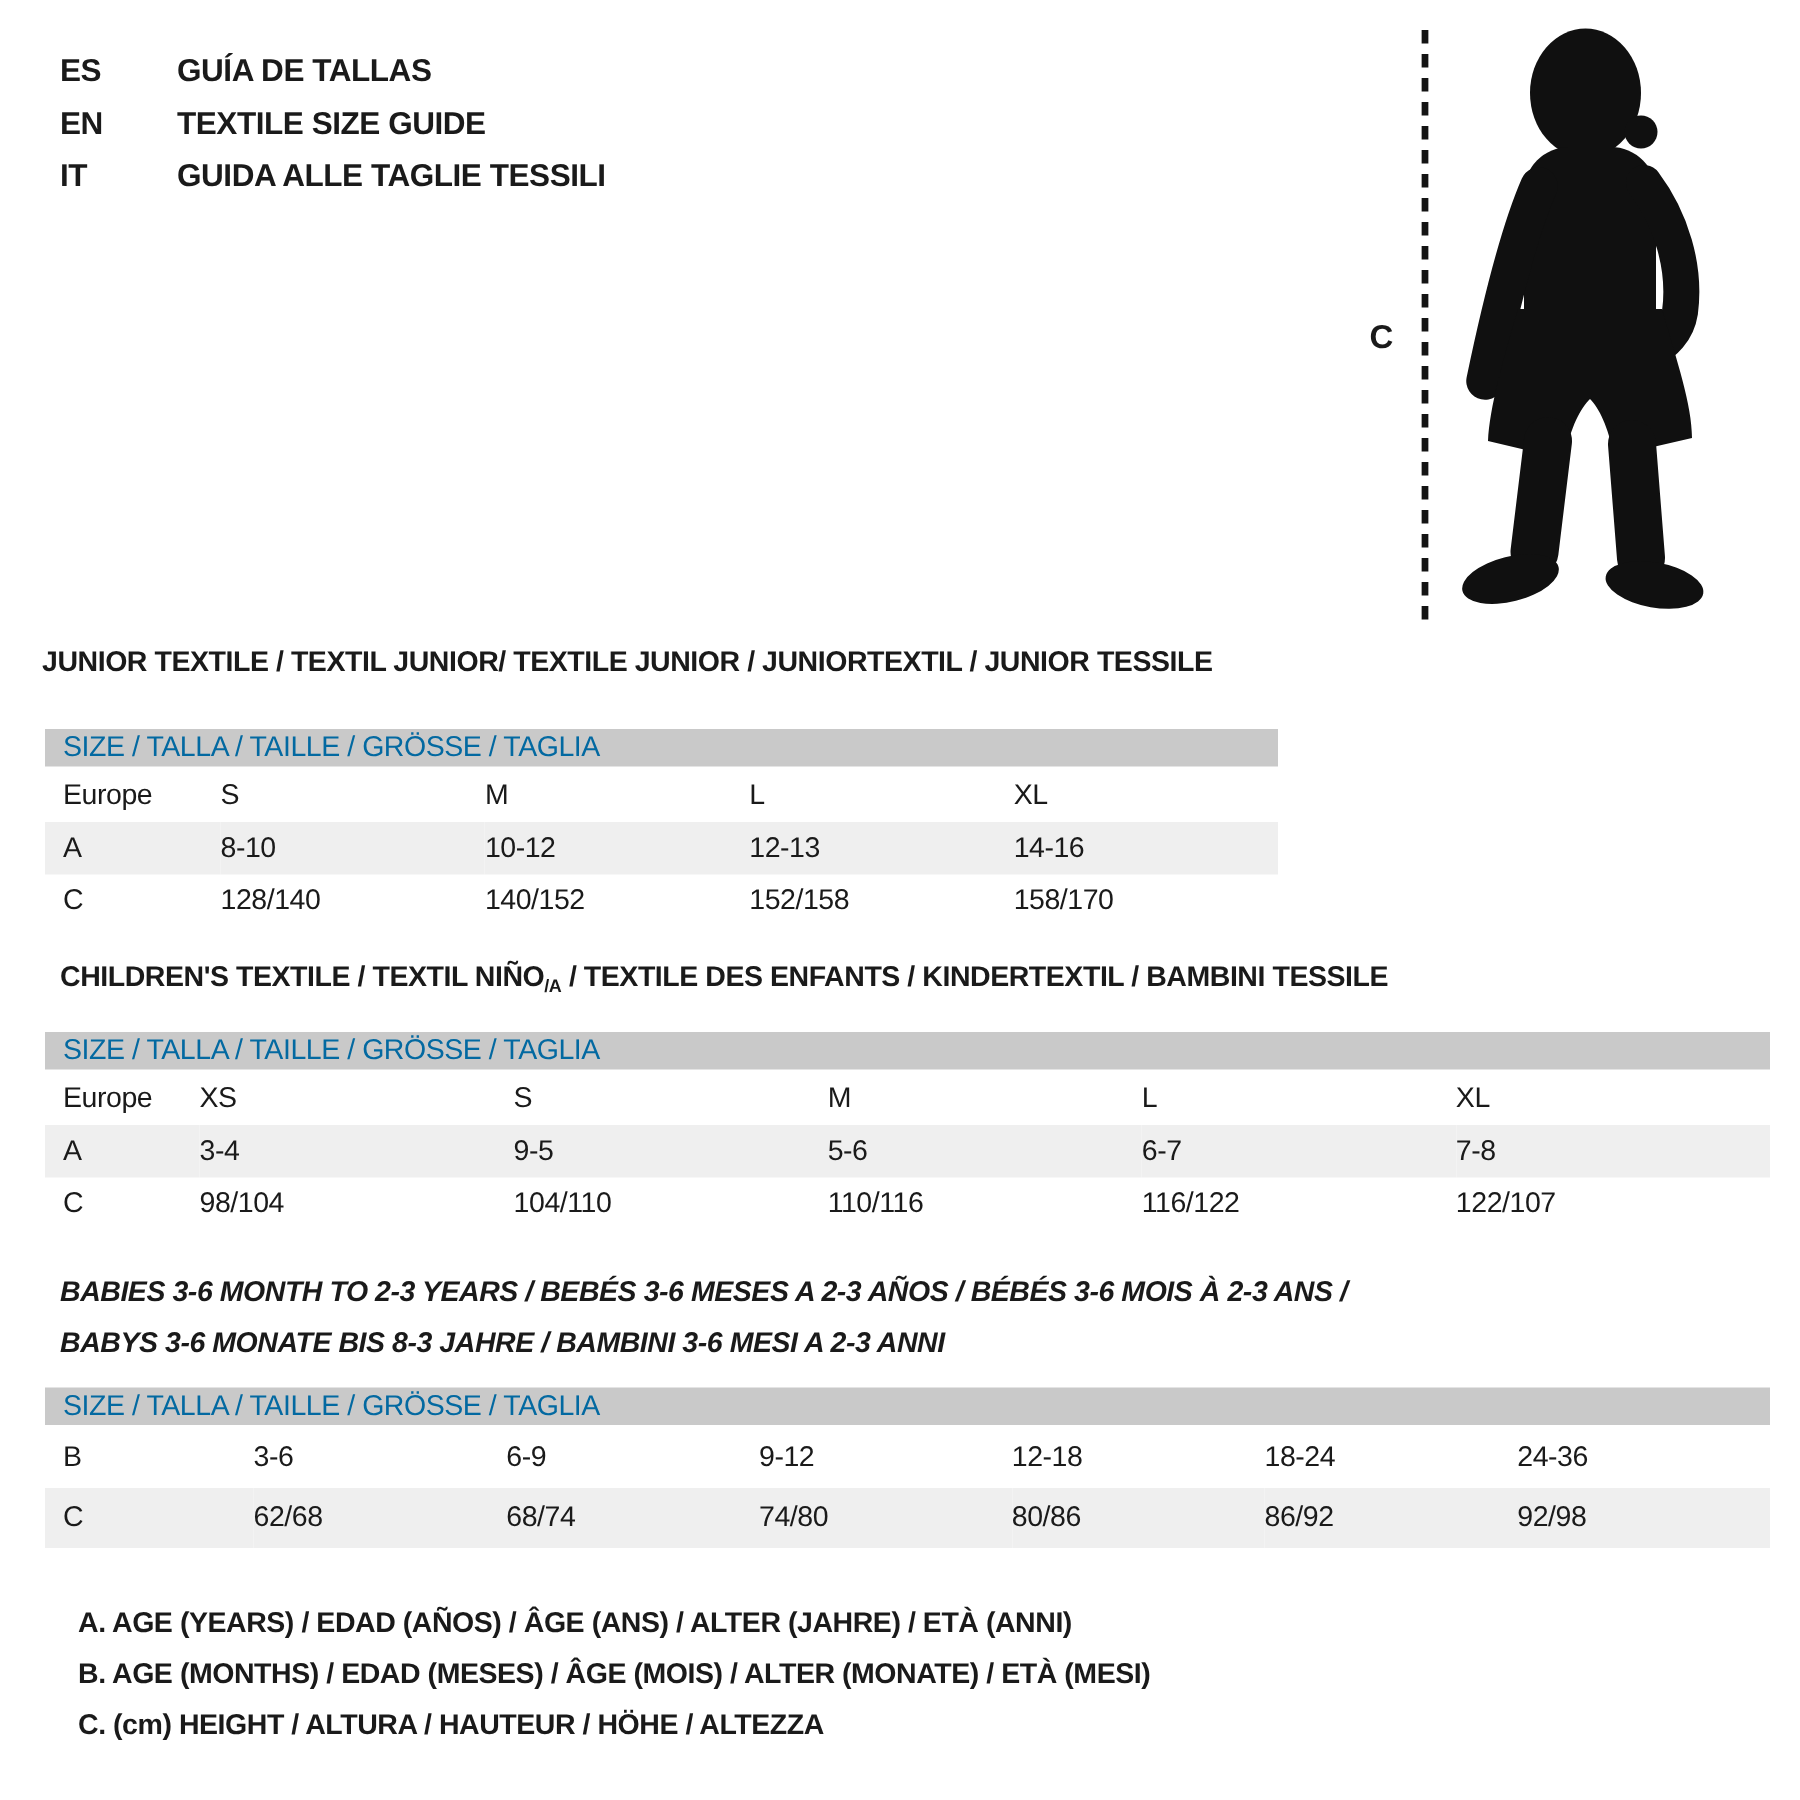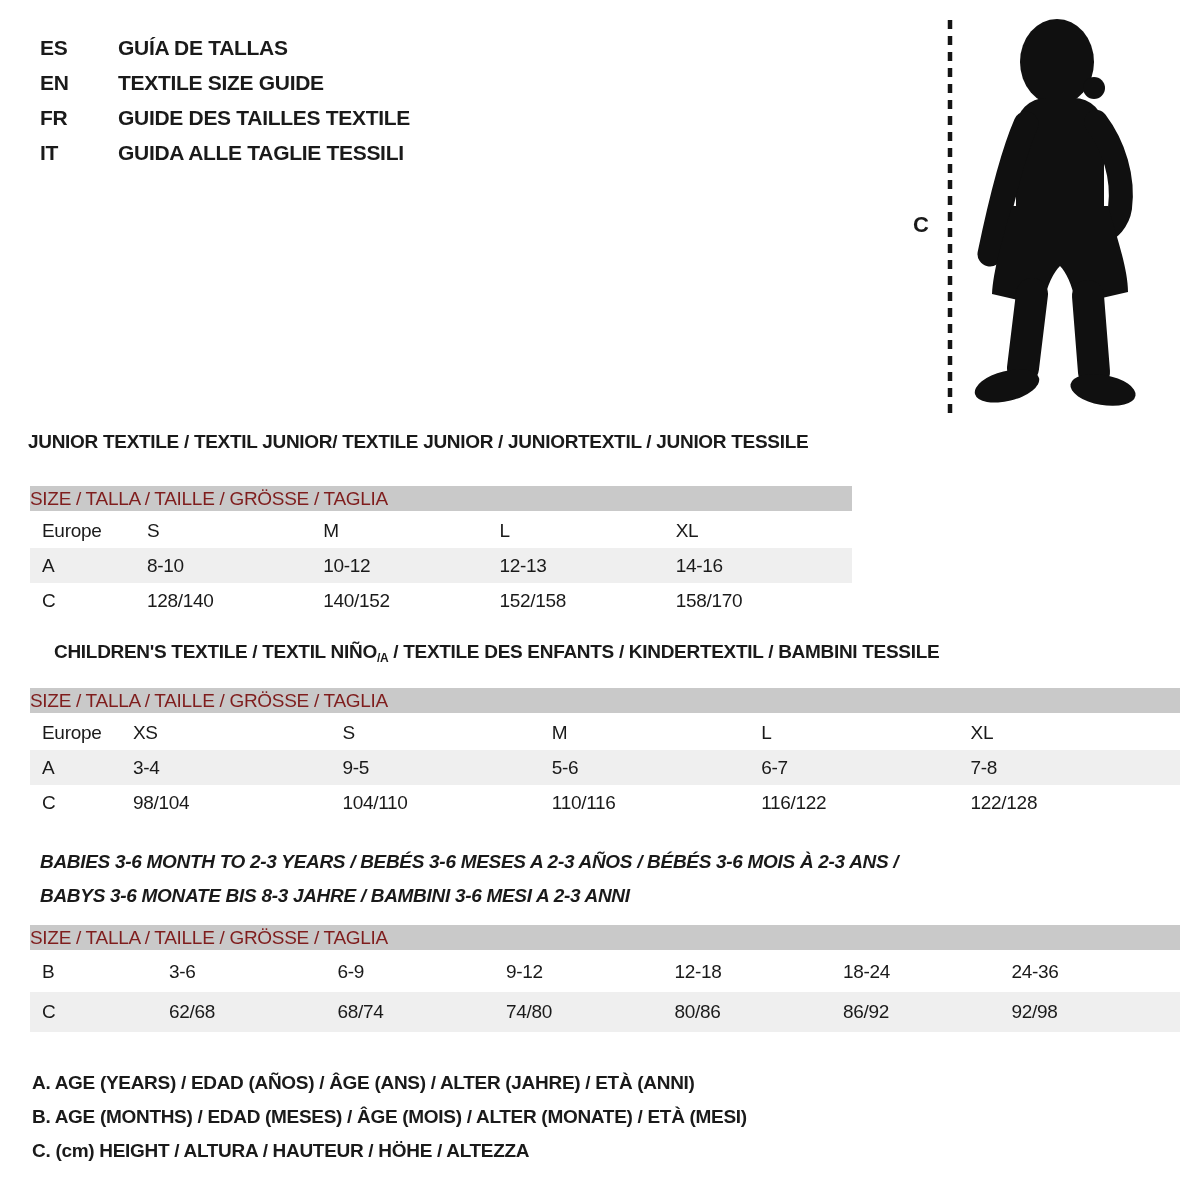--- a/index.html
+++ b/index.html
@@ -28,61 +28,57 @@
 
   
   .section-heading { font-weight:bold; font-size:19px; letter-spacing:-0.3px; white-space:nowrap; }
   .sub-small { font-size:12px; vertical-align:-4px; }
   .heading-2line { line-height:34px;font-style:italic; }
 
   
   .size-table-wrap { }
   .size-bar {
     height:25px; background:#c9c9c9; margin-bottom:2px;
-    display:flex; align-items:center; 
-    font-size:19px; letter-spacing:-0.3px; color:#7f1d1d;
+    display:flex; align-items:center; padding-left:12px;
+    font-size:19px; letter-spacing:-0.3px; color:#0369a1;
   }
   table.size-table { border-collapse:collapse; table-layout:fixed; width:100%; }
   table.size-table td {
     font-size:19px; letter-spacing:-0.3px; text-align:left; vertical-align:middle;
   }
   .rows-h35 td { height:35px; }
   .rows-h40 td { height:40px; }
   td.row-label { text-align:left; padding-left:12px; }
   tr.stripe { background:#efefef; }
 
   .junior-table { left:30px; top:486px; width:822px; }
   .children-table { left:30px; top:688px; width:1150px; }
   .babies-table { left:30px; top:925px; width:1150px; }
 
   .junior-heading { left:28px; top:431px; }
-  .children-heading { left:40px; top:641px;margin-left:14px; }
+  .children-heading { left:40px; top:641px; }
   .babies-heading { left:40px; top:845px; }
 
   
-  .footnotes { left:32px; top:1066px; }
+  .footnotes { left:52px; top:1066px; }
   .footnote { font-weight:bold; font-size:19px; letter-spacing:-0.3px; line-height:34px; white-space:nowrap; }
 </style>
 </head>
 <body>
 
 <div class="abs lang-block">
   <div class="lang-row">
     <span class="lang-code">ES</span>
     <span class="lang-title">GUÍA DE TALLAS</span>
   </div>
   <div class="lang-row">
     <span class="lang-code">EN</span>
     <span class="lang-title">TEXTILE SIZE GUIDE</span>
   </div>
   <div class="lang-row">
-    <span class="lang-code">FR</span>
-    <span class="lang-title">GUIDE DES TAILLES TEXTILE</span>
-  </div>
-  <div class="lang-row">
     <span class="lang-code">IT</span>
     <span class="lang-title">GUIDA ALLE TAGLIE TESSILI</span>
   </div>
 </div>
 
 <div class="abs figure-wrap">
   <span class="height-label">C</span>
   <svg class="dash-line" width="8" height="402" viewBox="0 0 8 402">
     <line x1="3" y1="2" x2="3" y2="400" stroke="#141414" stroke-width="4.5" stroke-dasharray="9 7"></line>
   </svg>
@@ -178,21 +174,21 @@
         <td>5-6</td>
         <td>6-7</td>
         <td>7-8</td>
       </tr>
       <tr>
         <td class="row-label">C</td>
         <td>98/104</td>
         <td>104/110</td>
         <td>110/116</td>
         <td>116/122</td>
-        <td>122/128</td>
+        <td>122/107</td>
       </tr>
     </tbody>
   </table>
 </div>
 
 <div class="abs section-heading heading-2line babies-heading">
   <div>BABIES 3-6 MONTH TO 2-3 YEARS / BEBÉS 3-6 MESES A 2-3 AÑOS / BÉBÉS 3-6 MOIS À 2-3 ANS /</div>
   <div>BABYS 3-6 MONATE BIS 8-3 JAHRE / BAMBINI 3-6 MESI A 2-3 ANNI</div>
 </div>
 

